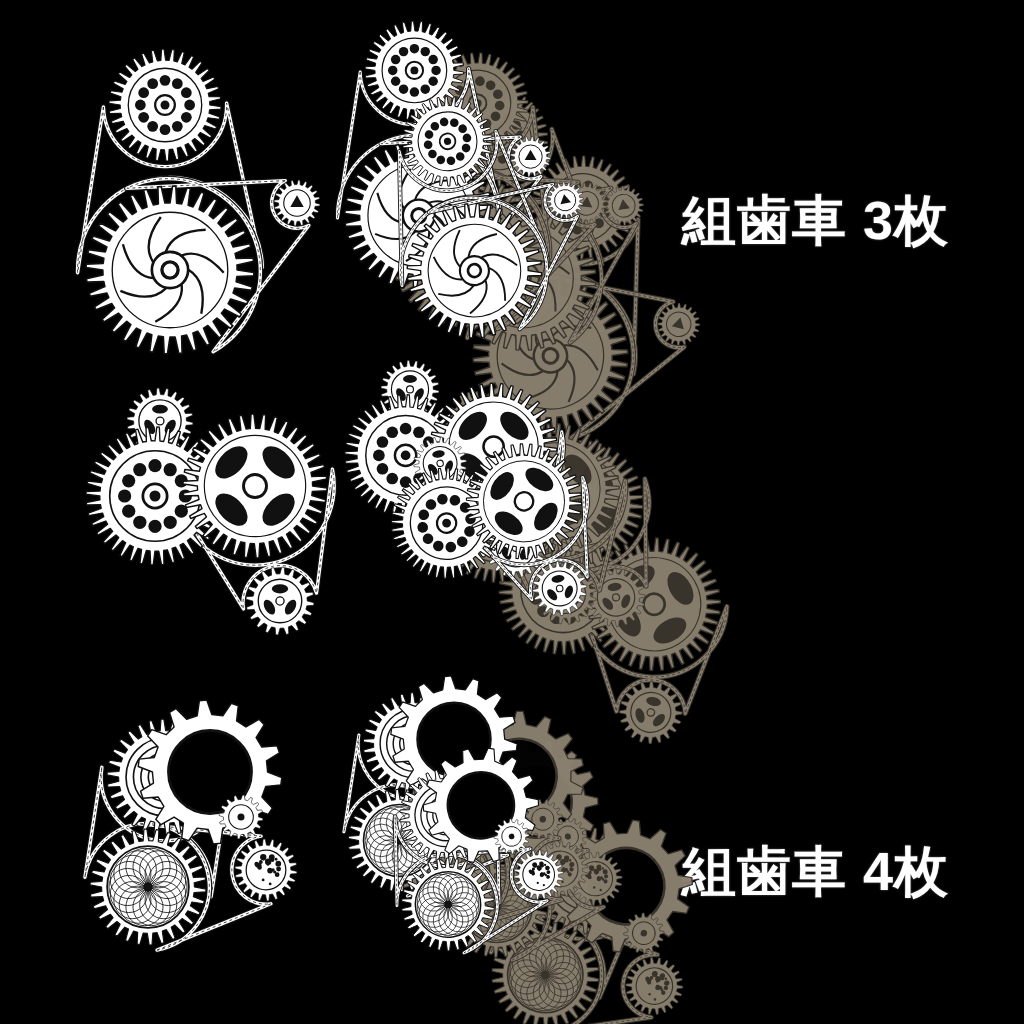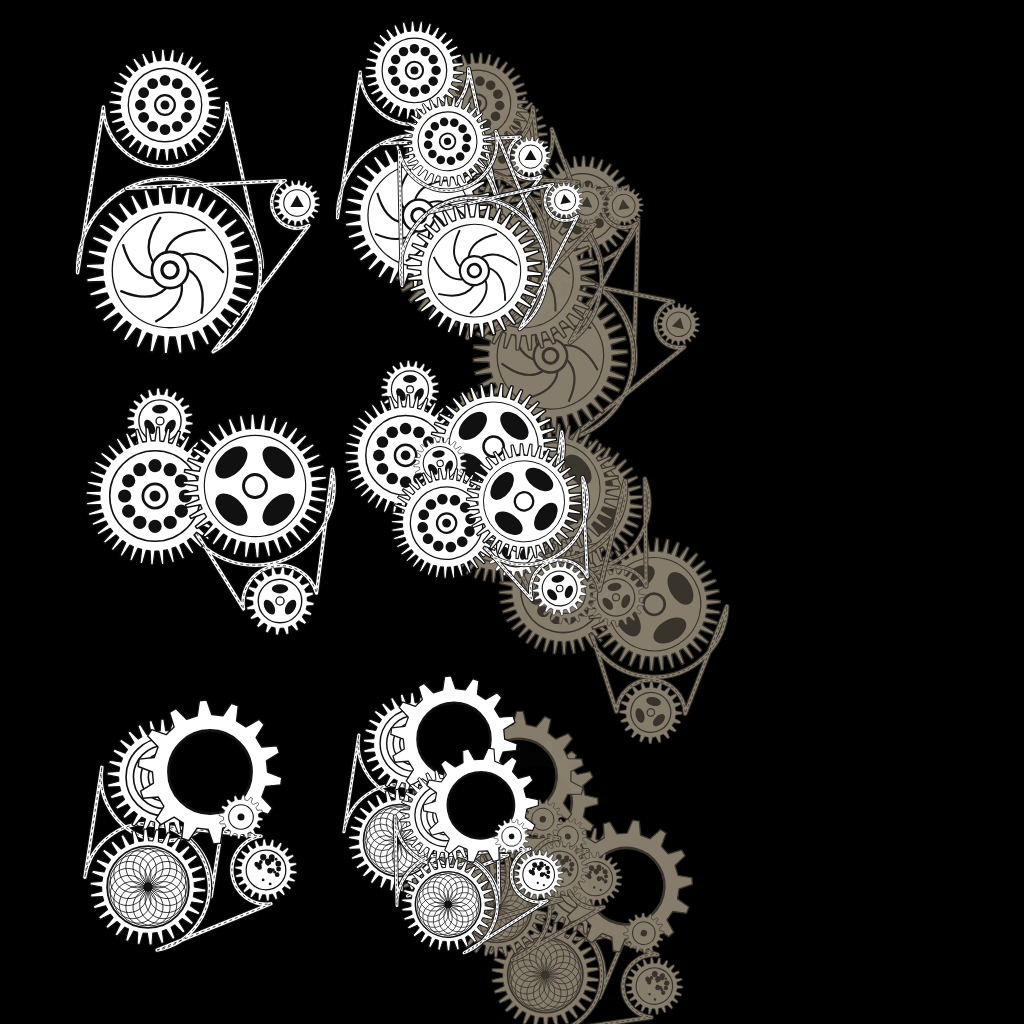--- a/index.html
+++ b/index.html
@@ -403,20 +403,21 @@
               <path d="M146.7,230.3 Q167.2,223.1 188.7,247.8" fill="none" stroke="#111111" stroke-width="2.3520000000000003"></path>
               <circle cx="135" cy="245" r="18.144000000000002" fill="#ffffff" stroke="#111111" stroke-width="2.688"></circle>
               <circle cx="135" cy="245" r="8.064" fill="none" stroke="#111111" stroke-width="3.3600000000000003"></circle>
               <path d="M280.40,178.00L284.97,179.23L284.82,180.88L280.11,181.28L279.50,183.69L283.46,186.26L282.81,187.79L278.21,186.71L276.89,188.82L279.86,192.49L278.77,193.74L274.72,191.29L272.82,192.89L274.51,197.30L273.08,198.16L269.99,194.57L267.69,195.50L267.93,200.22L266.31,200.59L264.48,196.23L262.00,196.40L260.77,200.97L259.12,200.82L258.72,196.11L256.31,195.50L253.74,199.46L252.21,198.81L253.29,194.21L251.18,192.89L247.51,195.86L246.26,194.77L248.71,190.72L247.11,188.82L242.70,190.51L241.84,189.08L245.43,185.99L244.50,183.69L239.78,183.93L239.41,182.31L243.77,180.48L243.60,178.00L239.03,176.77L239.18,175.12L243.89,174.72L244.50,172.31L240.54,169.74L241.19,168.21L245.79,169.29L247.11,167.18L244.14,163.51L245.23,162.26L249.28,164.71L251.18,163.11L249.49,158.70L250.92,157.84L254.01,161.43L256.31,160.50L256.07,155.78L257.69,155.41L259.52,159.77L262.00,159.60L263.23,155.03L264.88,155.18L265.28,159.89L267.69,160.50L270.26,156.54L271.79,157.19L270.71,161.79L272.82,163.11L276.49,160.14L277.74,161.23L275.29,165.28L276.89,167.18L281.30,165.49L282.16,166.92L278.57,170.01L279.50,172.31L284.22,172.07L284.59,173.69L280.23,175.52Z" fill="#ffffff" stroke="#111111" stroke-width="0.6" stroke-linejoin="round"></path>
               <circle cx="262" cy="178" r="13.248000000000001" fill="#ffffff" stroke="#111111" stroke-width="1.104"></circle>
               <polygon points="262.0,170.3 268.7,181.9 255.3,181.9" fill="#111111"></polygon>
             </g>
           </g>
       </svg>
     </div>
+    <div class="label" id="lab0">組歯車 3枚</div>
   </div>
 
   <div class="row" id="row1">
     <div class="art">
       <svg viewBox="0 0 680 341" xmlns="http://www.w3.org/2000/svg">
         <g id="r1-ghosts">
             <g transform="translate(450,130) scale(0.92) rotate(14,120,140)" opacity="0.97">
               <path d="M142.6,136.8
     L208.5,242.9
     A37.400000000000006,37.400000000000006 0 0 1 281.5,227.1
@@ -728,20 +729,21 @@
               <path d="M272.20,235.00L278.95,236.81L278.73,239.26L271.77,239.84L270.87,243.41L276.73,247.22L275.76,249.48L268.96,247.88L267.01,250.99L271.40,256.42L269.78,258.27L263.81,254.65L260.99,257.01L263.49,263.53L261.38,264.79L256.81,259.50L253.41,260.87L253.77,267.85L251.37,268.40L248.66,261.95L245.00,262.20L243.19,268.95L240.74,268.73L240.16,261.77L236.59,260.87L232.78,266.73L230.52,265.76L232.12,258.96L229.01,257.01L223.58,261.40L221.73,259.78L225.35,253.81L222.99,250.99L216.47,253.49L215.21,251.38L220.50,246.81L219.13,243.41L212.15,243.77L211.60,241.37L218.05,238.66L217.80,235.00L211.05,233.19L211.27,230.74L218.23,230.16L219.13,226.59L213.27,222.78L214.24,220.52L221.04,222.12L222.99,219.01L218.60,213.58L220.22,211.73L226.19,215.35L229.01,212.99L226.51,206.47L228.62,205.21L233.19,210.50L236.59,209.13L236.23,202.15L238.63,201.60L241.34,208.05L245.00,207.80L246.81,201.05L249.26,201.27L249.84,208.23L253.41,209.13L257.22,203.27L259.48,204.24L257.88,211.04L260.99,212.99L266.42,208.60L268.27,210.22L264.65,216.19L267.01,219.01L273.53,216.51L274.79,218.62L269.50,223.19L270.87,226.59L277.85,226.23L278.40,228.63L271.95,231.34Z" fill="#ffffff" stroke="#111111" stroke-width="0.68" stroke-linejoin="round"></path>
               <circle cx="245" cy="235" r="21.760000000000005" fill="#ffffff" stroke="#111111" stroke-width="1.3600000000000003"></circle>
               <ellipse cx="245" cy="222.76" rx="8.16" ry="4.6240000000000006" fill="#111111" transform="rotate(0.0 245.0 222.8)"></ellipse>
               <ellipse cx="255.60015094232153" cy="241.12" rx="8.16" ry="4.6240000000000006" fill="#111111" transform="rotate(120.0 255.6 241.1)"></ellipse>
               <ellipse cx="234.39984905767847" cy="241.12" rx="8.16" ry="4.6240000000000006" fill="#111111" transform="rotate(240.0 234.4 241.1)"></ellipse>
               <circle cx="245" cy="235" r="4.08" fill="#ffffff" stroke="#111111" stroke-width="1.3600000000000003"></circle>
             </g>
           </g>
       </svg>
     </div>
+    <div class="label" id="lab1">組歯車 4枚</div>
   </div>
 
   <div class="row" id="row2">
     <div class="art">
       <svg viewBox="0 0 680 341" xmlns="http://www.w3.org/2000/svg">
         <g id="r2-ghosts">
             <g transform="translate(450,130) scale(0.92) rotate(14,120,140)" opacity="0.97">
               <path d="M66.9,60.3
     L49.9,170.3
     A63.800000000000004,63.800000000000004 0 0 1 176.1,189.7

